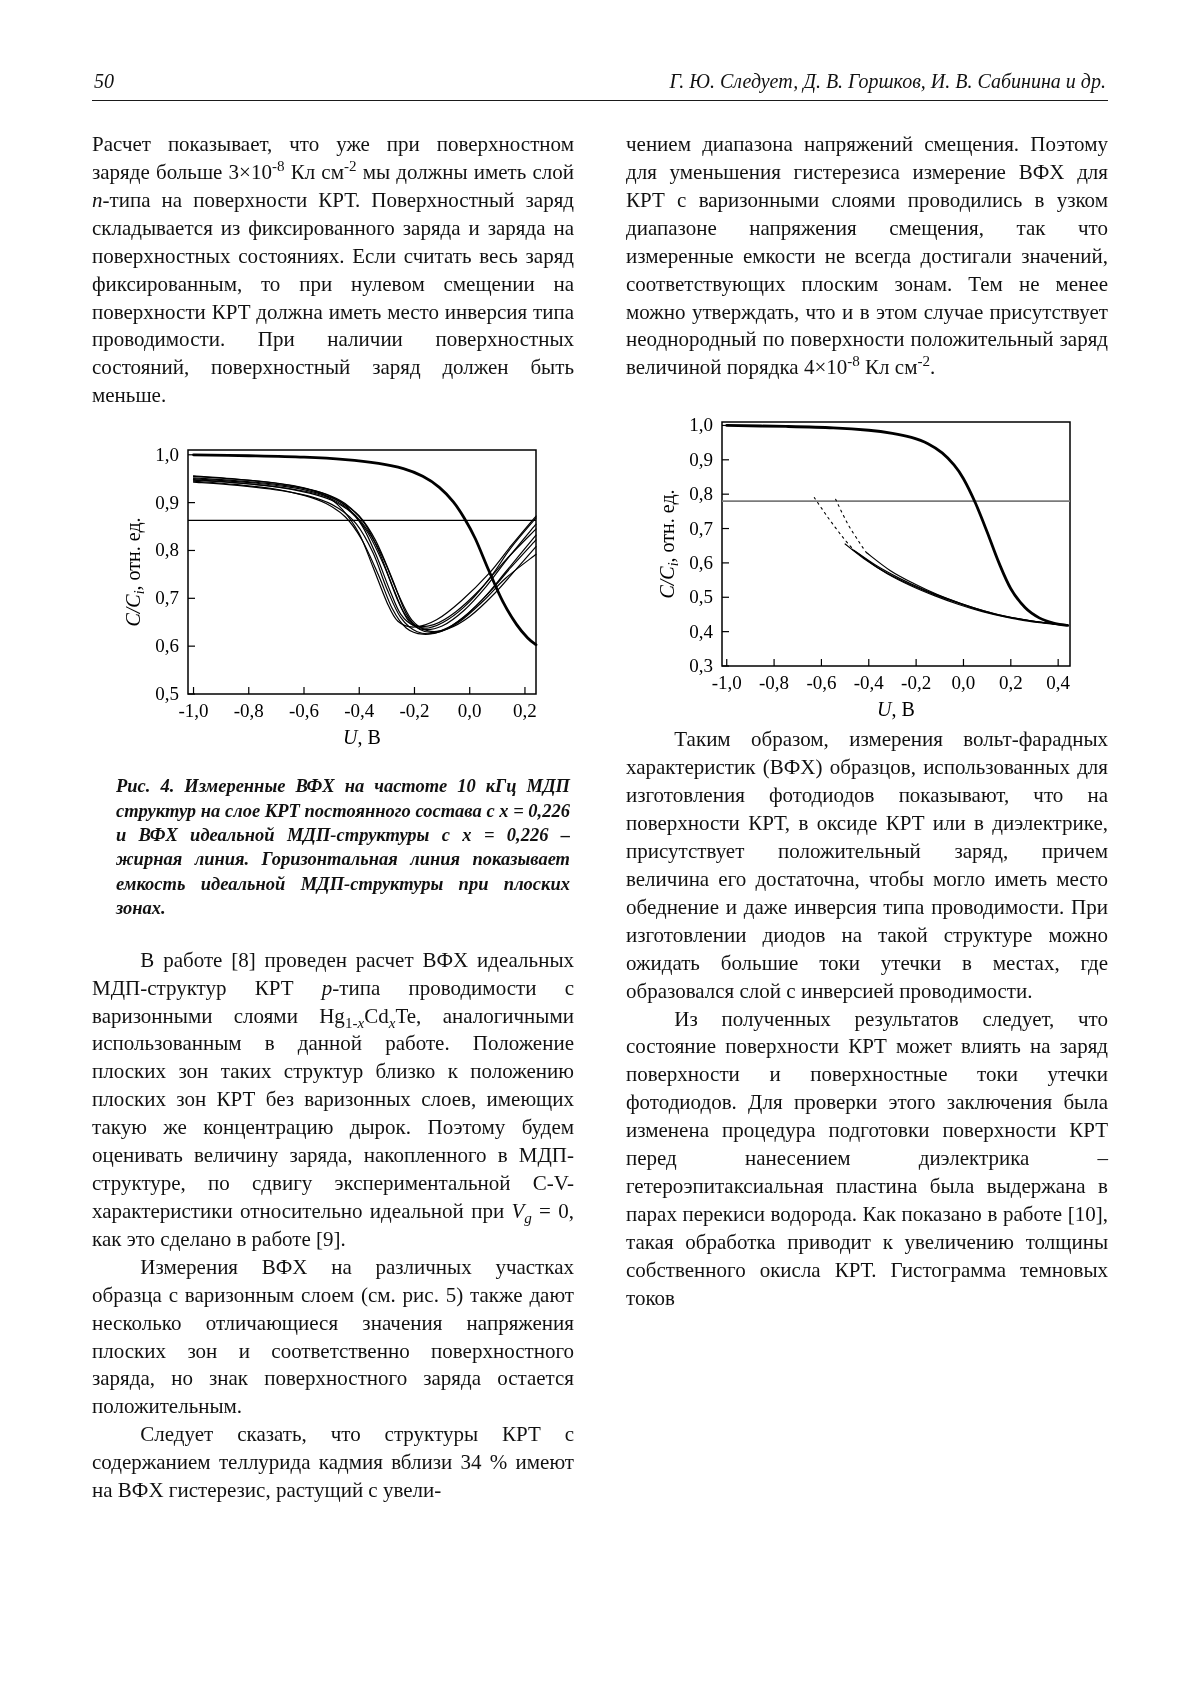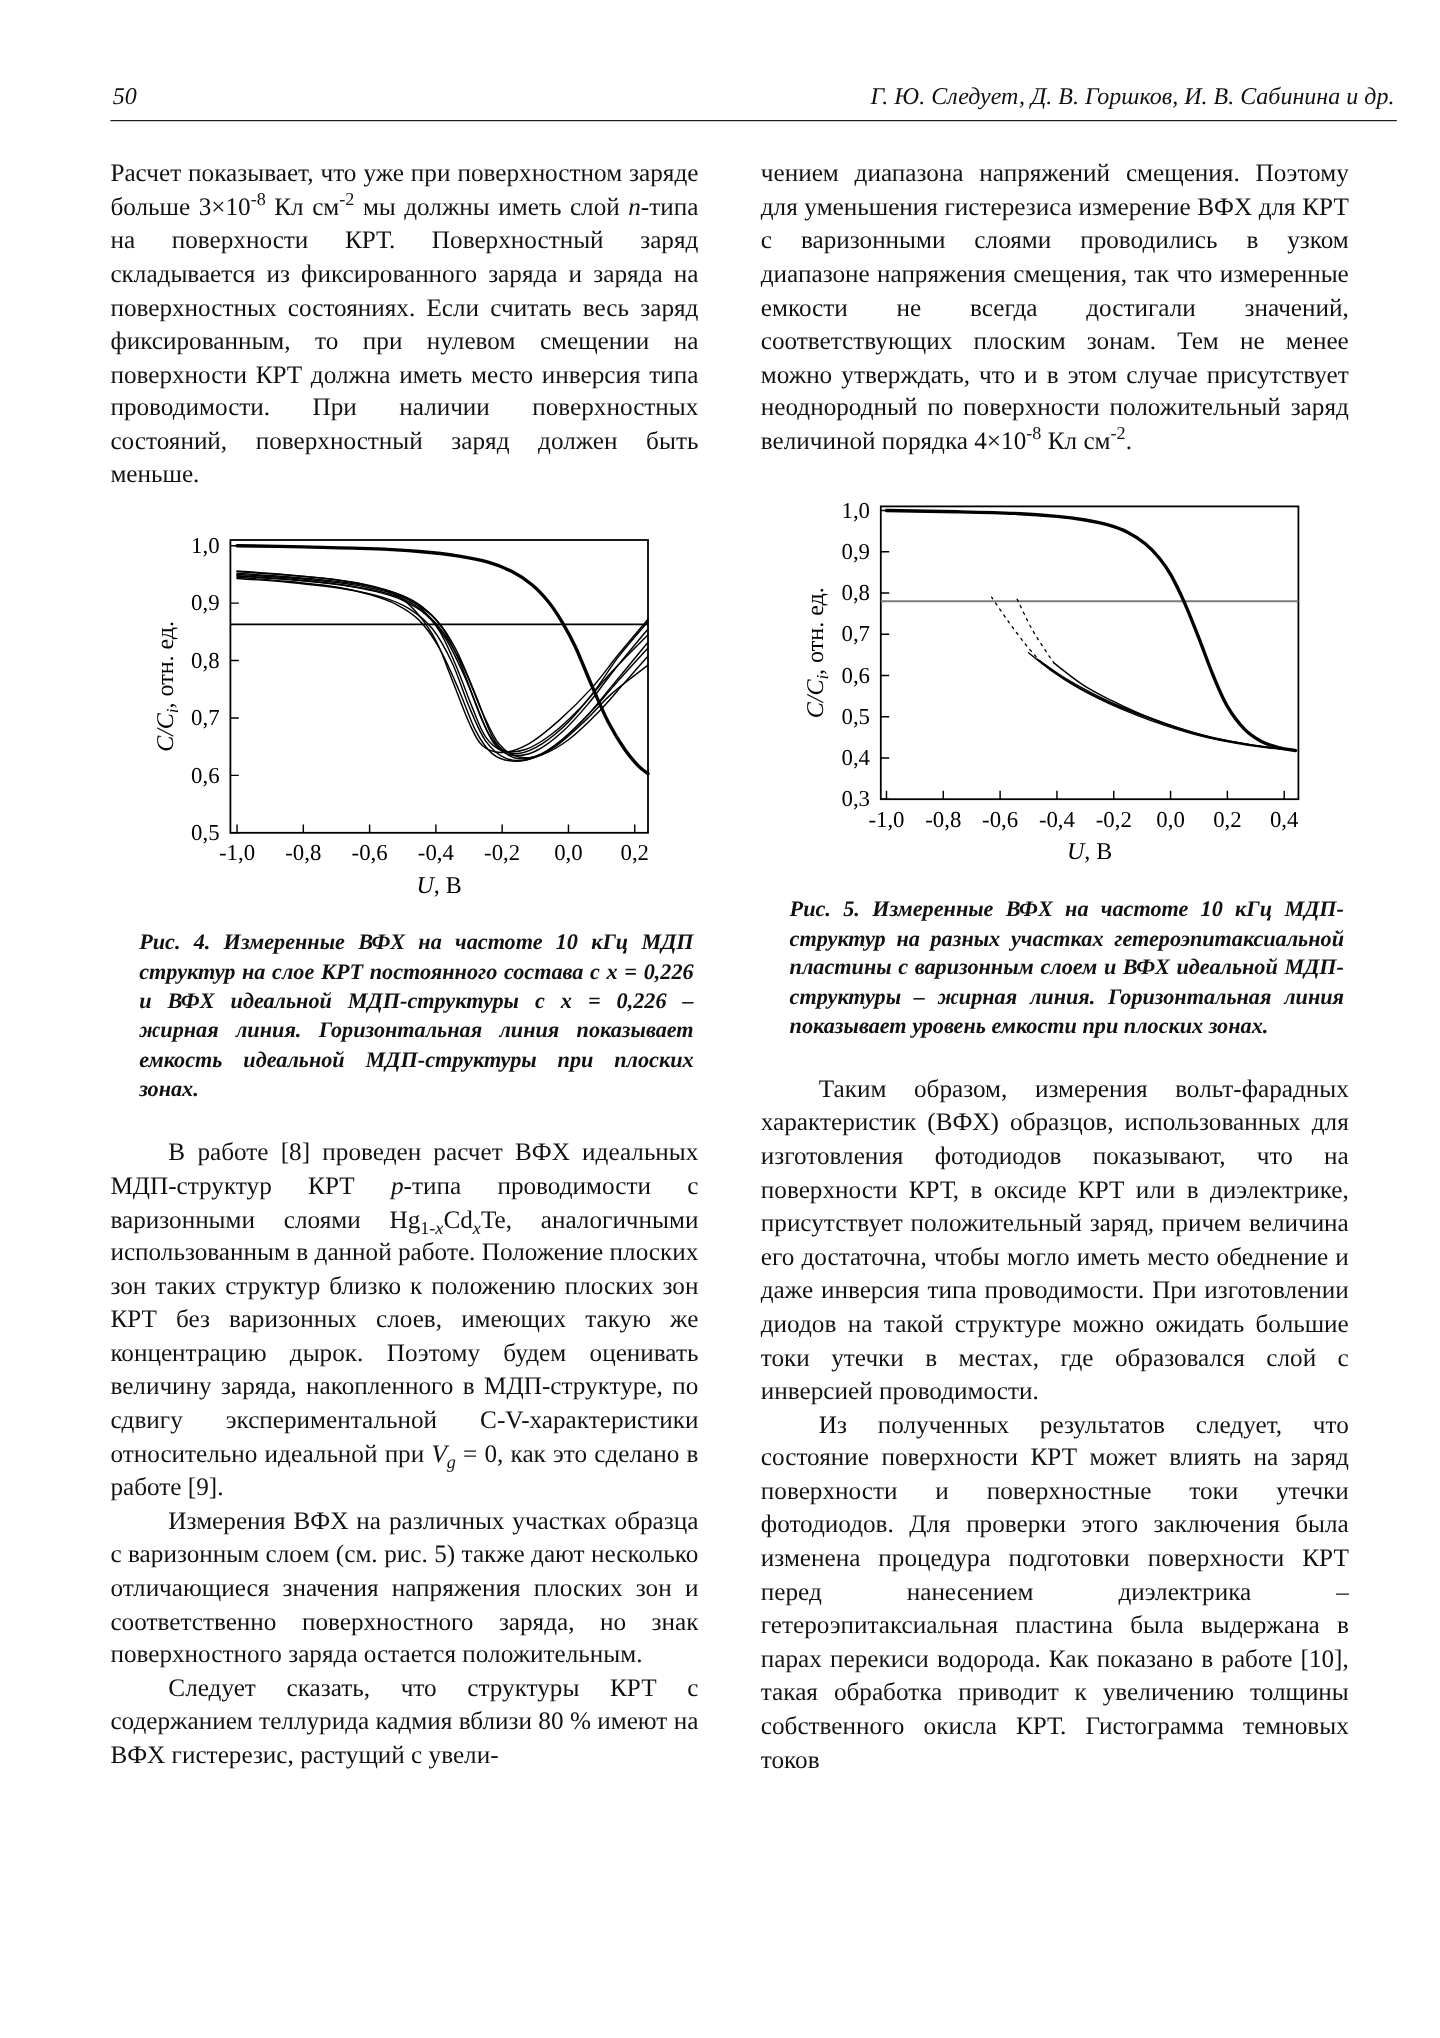--- a/index.html
+++ b/index.html
@@ -1,18 +1,18 @@
 <!DOCTYPE html>
 <html><head>
 <meta charset="utf-8">
 <style>
   *{margin:0;padding:0;box-sizing:border-box}
   html,body{width:1200px;height:1698px;background:#ffffff}
   body{font-family:"Liberation Serif",serif;color:#111}
-  .page{width:1200px;height:1698px;padding:70px 36px 0 92px;overflow:hidden;background:#fff}
+  .page{width:1200px;height:1698px;padding:70px 92px 0 92px;overflow:hidden;background:#fff}
   .running-head{display:flex;justify-content:space-between;align-items:baseline;
     font-style:italic;font-size:20px;padding:0 2px 7px 2px}
   .headrule{border-top:1.6px solid #1a1a1a;margin-bottom:30px}
   .columns{display:flex;gap:52px}
   .col{width:490px}
   .para{font-size:21px;line-height:1.33;text-align:justify}
   .indent{text-indent:2.3em}
   figure{margin:26px 0 0 0;text-align:center}
   figure svg{display:block;margin:0 auto}
   svg{font-family:"Liberation Serif",serif}
@@ -76,21 +76,21 @@
             <path d="M75.52380952380953,46.05490196078434C82.89,46.61 104.98,47.97 119.71,49.40C134.44,50.84 151.02,52.59 163.90,54.67C176.79,56.74 187.84,59.05 197.05,61.84C206.25,64.63 212.24,67.03 219.14,71.41C226.05,75.80 232.49,80.58 238.48,88.16C244.46,95.73 249.98,106.10 255.05,116.86C260.11,127.63 264.25,141.98 268.86,152.75C273.46,163.51 277.60,174.27 282.67,181.45C287.73,188.63 293.25,193.25 299.24,195.80C305.22,198.36 311.67,198.36 318.57,196.76C325.48,195.17 332.84,191.58 340.67,186.24C348.49,180.89 357.70,172.04 365.52,164.71C373.35,157.37 378.87,149.95 387.62,142.22C396.37,134.48 412.94,122.28 418.00,118.30" fill="none" stroke="#000" stroke-width="1.2" stroke-linecap="round"></path>
             <path d="M75.52380952380953,39.83529411764708C81.97,40.31 101.30,41.59 114.19,42.71C127.08,43.82 140.89,44.94 152.86,46.53C164.83,48.13 176.79,50.04 186.00,52.27C195.21,54.51 201.65,56.34 208.10,59.93C214.54,63.52 219.14,67.50 224.67,73.80C230.19,80.10 236.17,88.16 241.24,97.73C246.30,107.29 250.44,119.81 255.05,131.22C259.65,142.62 264.71,157.13 268.86,166.14C273.00,175.15 275.30,181.13 279.90,185.28C284.51,189.42 290.03,191.26 296.48,191.02C302.92,190.78 310.75,188.23 318.57,183.84C326.40,179.46 334.68,172.44 343.43,164.71C352.17,156.97 362.76,146.61 371.05,137.44C379.33,128.27 385.32,119.25 393.14,109.69C400.97,100.12 413.86,84.97 418.00,80.02" fill="none" stroke="#000" stroke-width="1.2" stroke-linecap="round"></path>
             <text x="244" y="308" text-anchor="middle" font-size="20"><tspan font-style="italic">U</tspan><tspan>, В</tspan></text>
             <text transform="translate(22 136) rotate(-90)" text-anchor="middle" font-size="20"><tspan font-style="italic">C/C</tspan><tspan font-style="italic" dy="4" font-size="14">i</tspan><tspan dy="-4">, отн. ед.</tspan></text>
           </svg>
       </figure>
       <div class="caption">Рис. 4. Измеренные ВФХ на частоте 10 кГц МДП структур на слое КРТ постоянного состава с x = 0,226 и ВФХ идеальной МДП-структуры с x = 0,226 – жирная линия. Горизонтальная линия показывает емкость идеальной МДП-структуры при плоских зонах.</div>
 
       <p class="para indent">В работе [8] проведен расчет ВФХ идеальных МДП-структур КРТ <i>p</i>-типа проводимости с варизонными слоями Hg<sub>1-<i>x</i></sub>Cd<sub><i>x</i></sub>Te, аналогичными использованным в данной работе. Положение плоских зон таких структур близко к положению плоских зон КРТ без варизонных слоев, имеющих такую же концентрацию дырок. Поэтому будем оценивать величину заряда, накопленного в МДП-структуре, по сдвигу экспериментальной C-V-характеристики относительно идеальной при <i>V<sub>g</sub></i> = 0, как это сделано в работе [9].</p>
       <p class="para indent">Измерения ВФХ на различных участках образца с варизонным слоем (см. рис. 5) также дают несколько отличающиеся значения напряжения плоских зон и соответственно поверхностного заряда, но знак поверхностного заряда остается положительным.</p>
-      <p class="para indent">Следует сказать, что структуры КРТ с содержанием теллурида кадмия вблизи 80 % имеют на ВФХ гистерезис, растущий с увели-</p>
+      <p class="para indent">Следует сказать, что структуры КРТ с содержанием теллурида кадмия вблизи 34 % имеют на ВФХ гистерезис, растущий с увели-</p>
     </div>
 
     <div class="col">
       <p class="para">чением диапазона напряжений смещения. Поэтому для уменьшения гистерезиса измерение ВФХ для КРТ с варизонными слоями проводились в узком диапазоне напряжения смещения, так что измеренные емкости не всегда достигали значений, соответствующих плоским зонам. Тем не менее можно утверждать, что и в этом случае присутствует неоднородный по поверхности положительный заряд величиной порядка 4×10<sup>-8</sup> Кл см<sup>-2</sup>.</p>
 
       <figure>
         <svg width="430" height="318">
             <rect x="70" y="14" width="348" height="244" fill="none" stroke="#000" stroke-width="1.5"></rect>
             <line x1="74.73469387755102" y1="258" x2="74.73469387755102" y2="251" stroke="#000" stroke-width="1.2"></line>
             <text x="74.73469387755102" y="281" text-anchor="middle" font-size="19">-1,0</text>
@@ -129,20 +129,19 @@
             <path d="M162.3265306122449,89.6056338028169C164.69,93.04 171.80,103.64 176.53,110.23C181.27,116.81 186.39,123.69 190.73,129.13C195.07,134.57 200.60,140.58 202.57,142.87" fill="none" stroke="#000" stroke-width="1.1" stroke-linecap="round" stroke-dasharray="2 4"></path>
             <path d="M202.57142857142858,142.87323943661974C206.52,145.74 218.35,155.07 226.24,160.06C234.14,165.04 242.03,168.93 249.92,172.77C257.81,176.61 265.70,179.87 273.59,183.08C281.48,186.29 289.37,189.15 297.27,192.02C305.16,194.88 313.05,197.80 320.94,200.26C328.83,202.73 336.72,204.96 344.61,206.79C352.50,208.63 360.39,209.94 368.29,211.26C376.18,212.58 384.07,213.78 391.96,214.70C399.85,215.62 411.69,216.42 415.63,216.76" fill="none" stroke="#000" stroke-width="1.2" stroke-linecap="round"></path>
             <path d="M183.63265306122446,91.32394366197182C185.61,95.33 191.52,108.22 195.47,115.38C199.41,122.54 204.15,129.41 207.31,134.28C210.46,139.15 213.22,142.87 214.41,144.59" fill="none" stroke="#000" stroke-width="1.1" stroke-linecap="round" stroke-dasharray="2 4"></path>
             <path d="M214.40816326530614,144.59154929577466C218.35,147.57 230.19,157.31 238.08,162.46C245.97,167.62 253.86,171.51 261.76,175.52C269.65,179.53 277.54,183.20 285.43,186.52C293.32,189.84 301.21,192.70 309.10,195.45C316.99,198.20 324.88,200.78 332.78,203.01C340.67,205.25 348.56,207.20 356.45,208.86C364.34,210.52 372.23,211.78 380.12,212.98C388.01,214.18 397.88,215.39 403.80,216.07C409.71,216.76 413.66,216.93 415.63,217.10" fill="none" stroke="#000" stroke-width="1.2" stroke-linecap="round"></path>
             <path d="M193.10204081632654,136C196.26,138.46 204.94,145.79 212.04,150.78C219.14,155.76 227.82,161.37 235.71,165.90C243.61,170.42 251.50,174.26 259.39,177.93C267.28,181.59 275.17,184.80 283.06,187.89C290.95,190.99 298.84,193.85 306.73,196.48C314.63,199.12 322.52,201.58 330.41,203.70C338.30,205.82 346.19,207.60 354.08,209.20C361.97,210.80 369.86,212.18 377.76,213.32C385.65,214.47 395.12,215.44 401.43,216.07C407.74,216.70 413.27,216.93 415.63,217.10" fill="none" stroke="#000" stroke-width="1.2" stroke-linecap="round"></path>
             <path d="M200.20408163265307,141.15492957746477C204.15,143.85 215.99,152.44 223.88,157.31C231.77,162.18 239.66,166.36 247.55,170.37C255.44,174.38 263.33,177.98 271.22,181.36C279.12,184.74 287.01,187.72 294.90,190.64C302.79,193.56 310.68,196.37 318.57,198.89C326.46,201.41 334.35,203.82 342.24,205.76C350.14,207.71 358.03,209.14 365.92,210.57C373.81,212.01 381.31,213.21 389.59,214.35C397.88,215.50 411.29,216.93 415.63,217.45" fill="none" stroke="#000" stroke-width="1.2" stroke-linecap="round"></path>
             <text x="244" y="308" text-anchor="middle" font-size="20"><tspan font-style="italic">U</tspan><tspan>, В</tspan></text>
             <text transform="translate(22 136) rotate(-90)" text-anchor="middle" font-size="20"><tspan font-style="italic">C/C</tspan><tspan font-style="italic" dy="4" font-size="14">i</tspan><tspan dy="-4">, отн. ед.</tspan></text>
           </svg>
       </figure>
-      <div class="caption">Рис. 5. Измеренные ВФХ на частоте 10 кГц МДП-структур на разных участках гетероэпитаксиальной пластины с варизонным слоем и ВФХ идеальной МДП-структуры – жирная линия. Горизонтальная линия показывает уровень емкости при плоских зонах.</div>
 
       <p class="para indent">Таким образом, измерения вольт-фарадных характеристик (ВФХ) образцов, использованных для изготовления фотодиодов показывают, что на поверхности КРТ, в оксиде КРТ или в диэлектрике, присутствует положительный заряд, причем величина его достаточна, чтобы могло иметь место обеднение и даже инверсия типа проводимости. При изготовлении диодов на такой структуре можно ожидать большие токи утечки в местах, где образовался слой с инверсией проводимости.</p>
       <p class="para indent">Из полученных результатов следует, что состояние поверхности КРТ может влиять на заряд поверхности и поверхностные токи утечки фотодиодов. Для проверки этого заключения была изменена процедура подготовки поверхности КРТ перед нанесением диэлектрика – гетероэпитаксиальная пластина была выдержана в парах перекиси водорода. Как показано в работе [10], такая обработка приводит к увеличению толщины собственного окисла КРТ. Гистограмма темновых токов</p>
     </div>
 
   </div>
 </div>
 
 </body></html>

